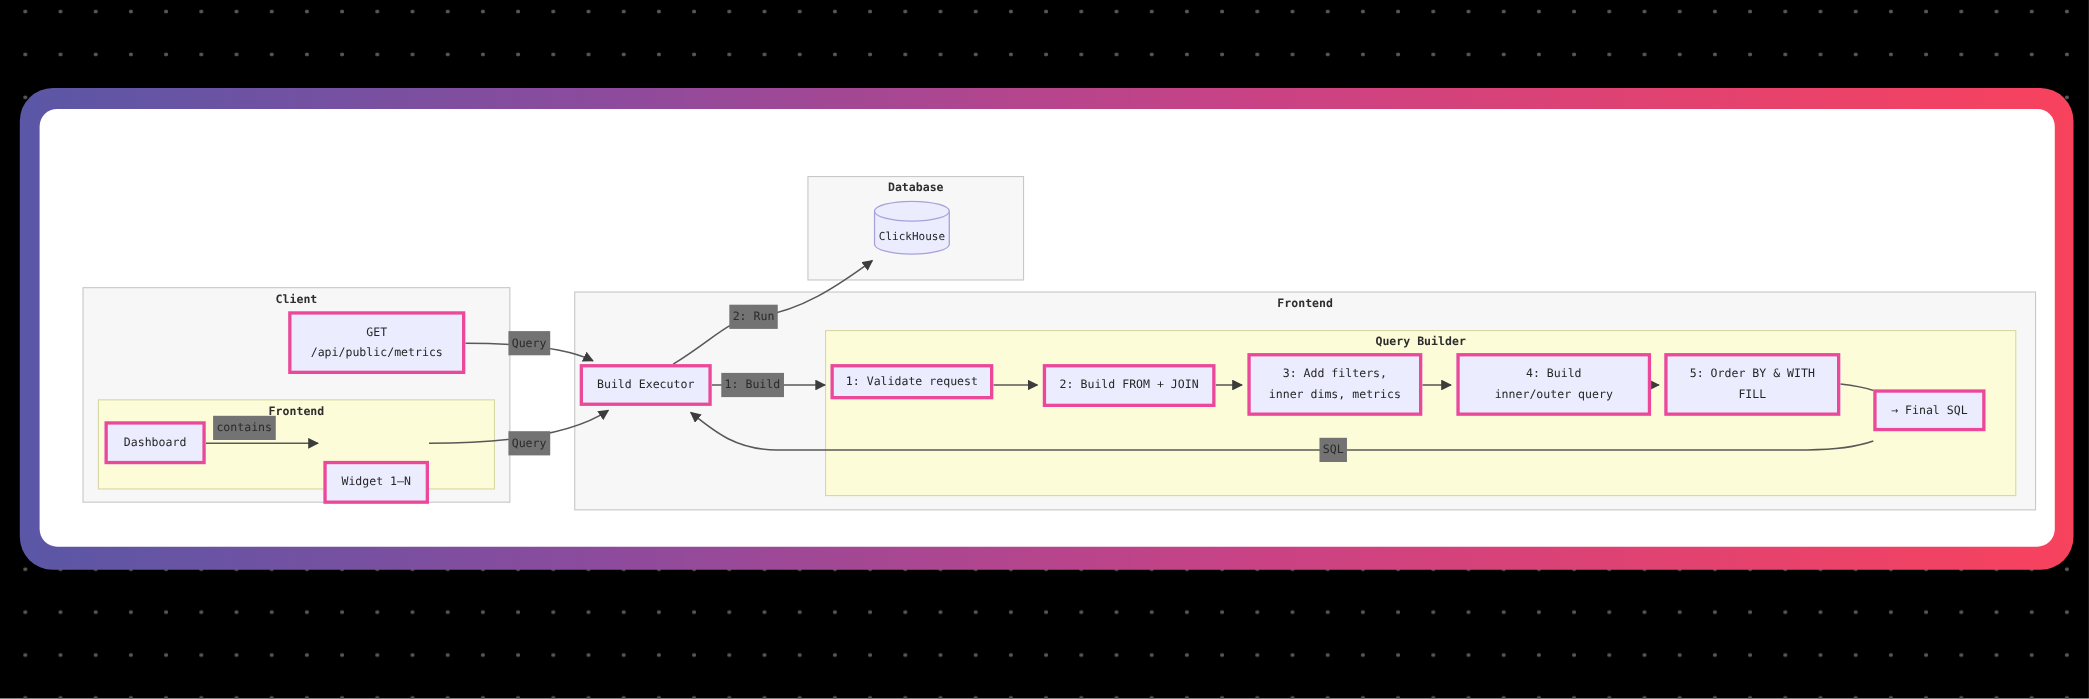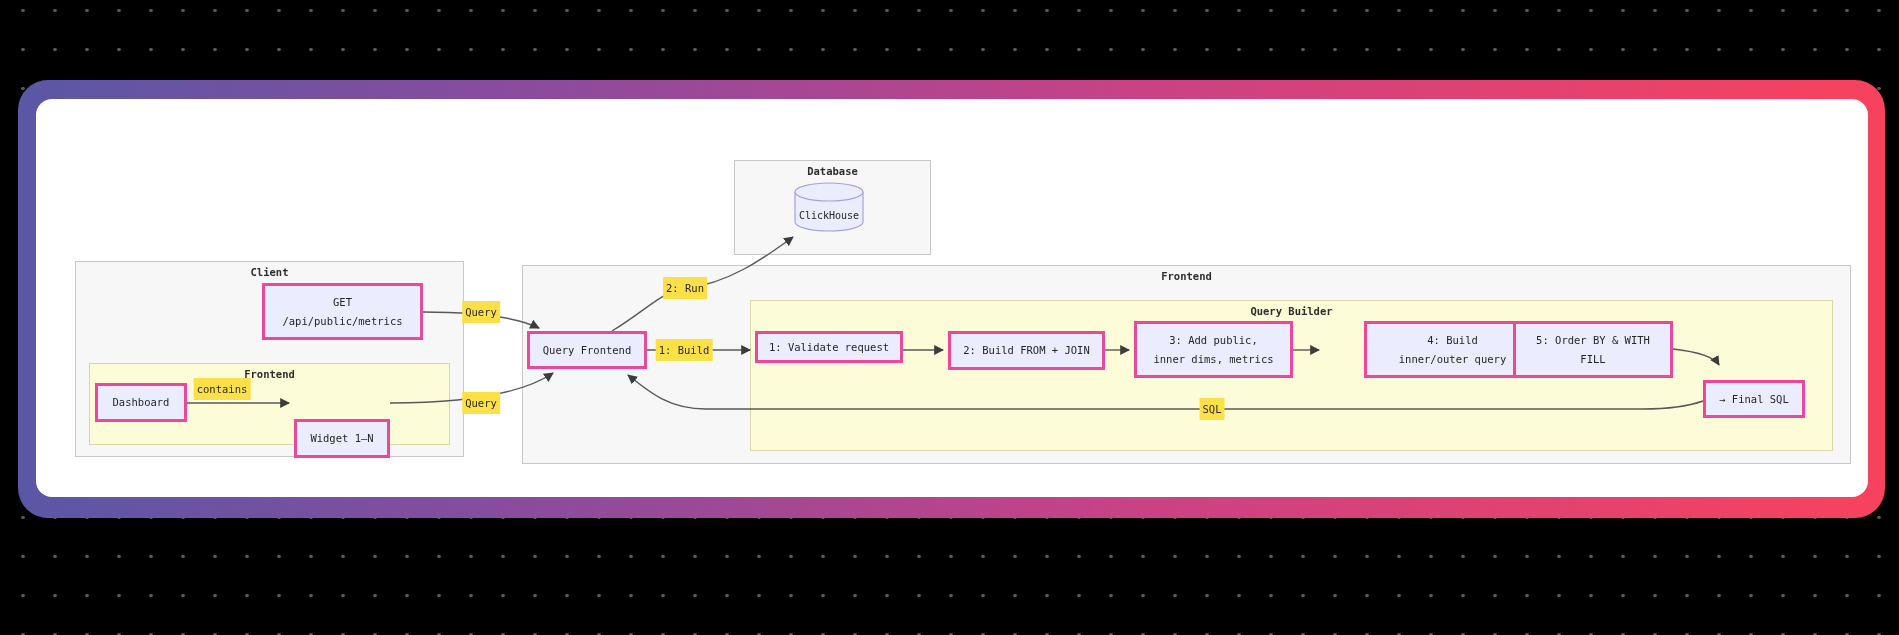--- a/index.html
+++ b/index.html
@@ -33,21 +33,21 @@
     position:absolute;background:#ECECFF;border:3px solid #ec4899;
     display:flex;flex-direction:column;align-items:center;justify-content:center;
     font-size:10.5px;color:#262626;line-height:19px;text-align:center;
     z-index:4;box-sizing:border-box;
   }
   .node.cyl{background:transparent;border:none;}
   .cyl-label{position:absolute;top:24px;left:0;right:0;text-align:center;font-size:10px;color:#262626;}
   svg.edges{position:absolute;left:0;top:0;z-index:3;pointer-events:none;}
   .edge-label{
     position:absolute;transform:translate(-50%,-50%);
-    background:#fde047;padding:5px 3px;font-size:10.5px;color:#2a2a2a;z-index:5;white-space:nowrap;
+    background:#737373;padding:5px 3px;font-size:10.5px;color:#2a2a2a;z-index:5;white-space:nowrap;
   }
 </style>
 </head>
 <body>
 
 <div id="frame">
   <div id="card"></div>
 </div>
 
 <div id="diagram">
@@ -108,47 +108,47 @@
 
   <div class="node" style="left:95px;top:383px;width:92px;height:39px;">
     <span>Dashboard</span>
   </div>
 
   <div class="node" style="left:294px;top:383px;width:96px;height:39px;margin-top:36px;">
     <span>Widget 1–N</span>
   </div>
 
   <div class="node" style="left:527px;top:331px;width:120px;height:38px;">
-    <span>Query Frontend</span>
+    <span>Build Executor</span>
   </div>
 
   <div class="node" style="left:755px;top:331px;width:148px;height:32px;">
     <span>1: Validate request</span>
   </div>
 
   <div class="node" style="left:948px;top:331px;width:157px;height:39px;">
     <span>2: Build FROM + JOIN</span>
   </div>
 
   <div class="node" style="left:1134px;top:321px;width:159px;height:57px;">
-    <span>3: Add public,</span>
+    <span>3: Add filters,</span>
     <span>inner dims, metrics</span>
   </div>
 
-  <div class="node" style="left:1324px;top:321px;width:177px;height:57px;margin-left:40px;">
+  <div class="node" style="left:1324px;top:321px;width:177px;height:57px;">
     <span>4: Build</span>
     <span>inner/outer query</span>
   </div>
 
   <div class="node" style="left:1513px;top:321px;width:160px;height:57px;">
     <span>5: Order BY &amp; WITH</span>
     <span>FILL</span>
   </div>
 
-  <div class="node" style="left:1703px;top:380px;width:102px;height:38px;">
+  <div class="node" style="left:1703px;top:354px;width:102px;height:38px;">
     <span>→ Final SQL</span>
   </div>
 
   <div class="edge-label" style="left:481px;top:312px;">Query</div>
   <div class="edge-label" style="left:481px;top:403px;">Query</div>
   <div class="edge-label" style="left:222px;top:389px;">contains</div>
   <div class="edge-label" style="left:685px;top:288px;">2: Run</div>
   <div class="edge-label" style="left:684px;top:350px;">1: Build</div>
   <div class="edge-label" style="left:1212px;top:409px;">SQL</div>
 

